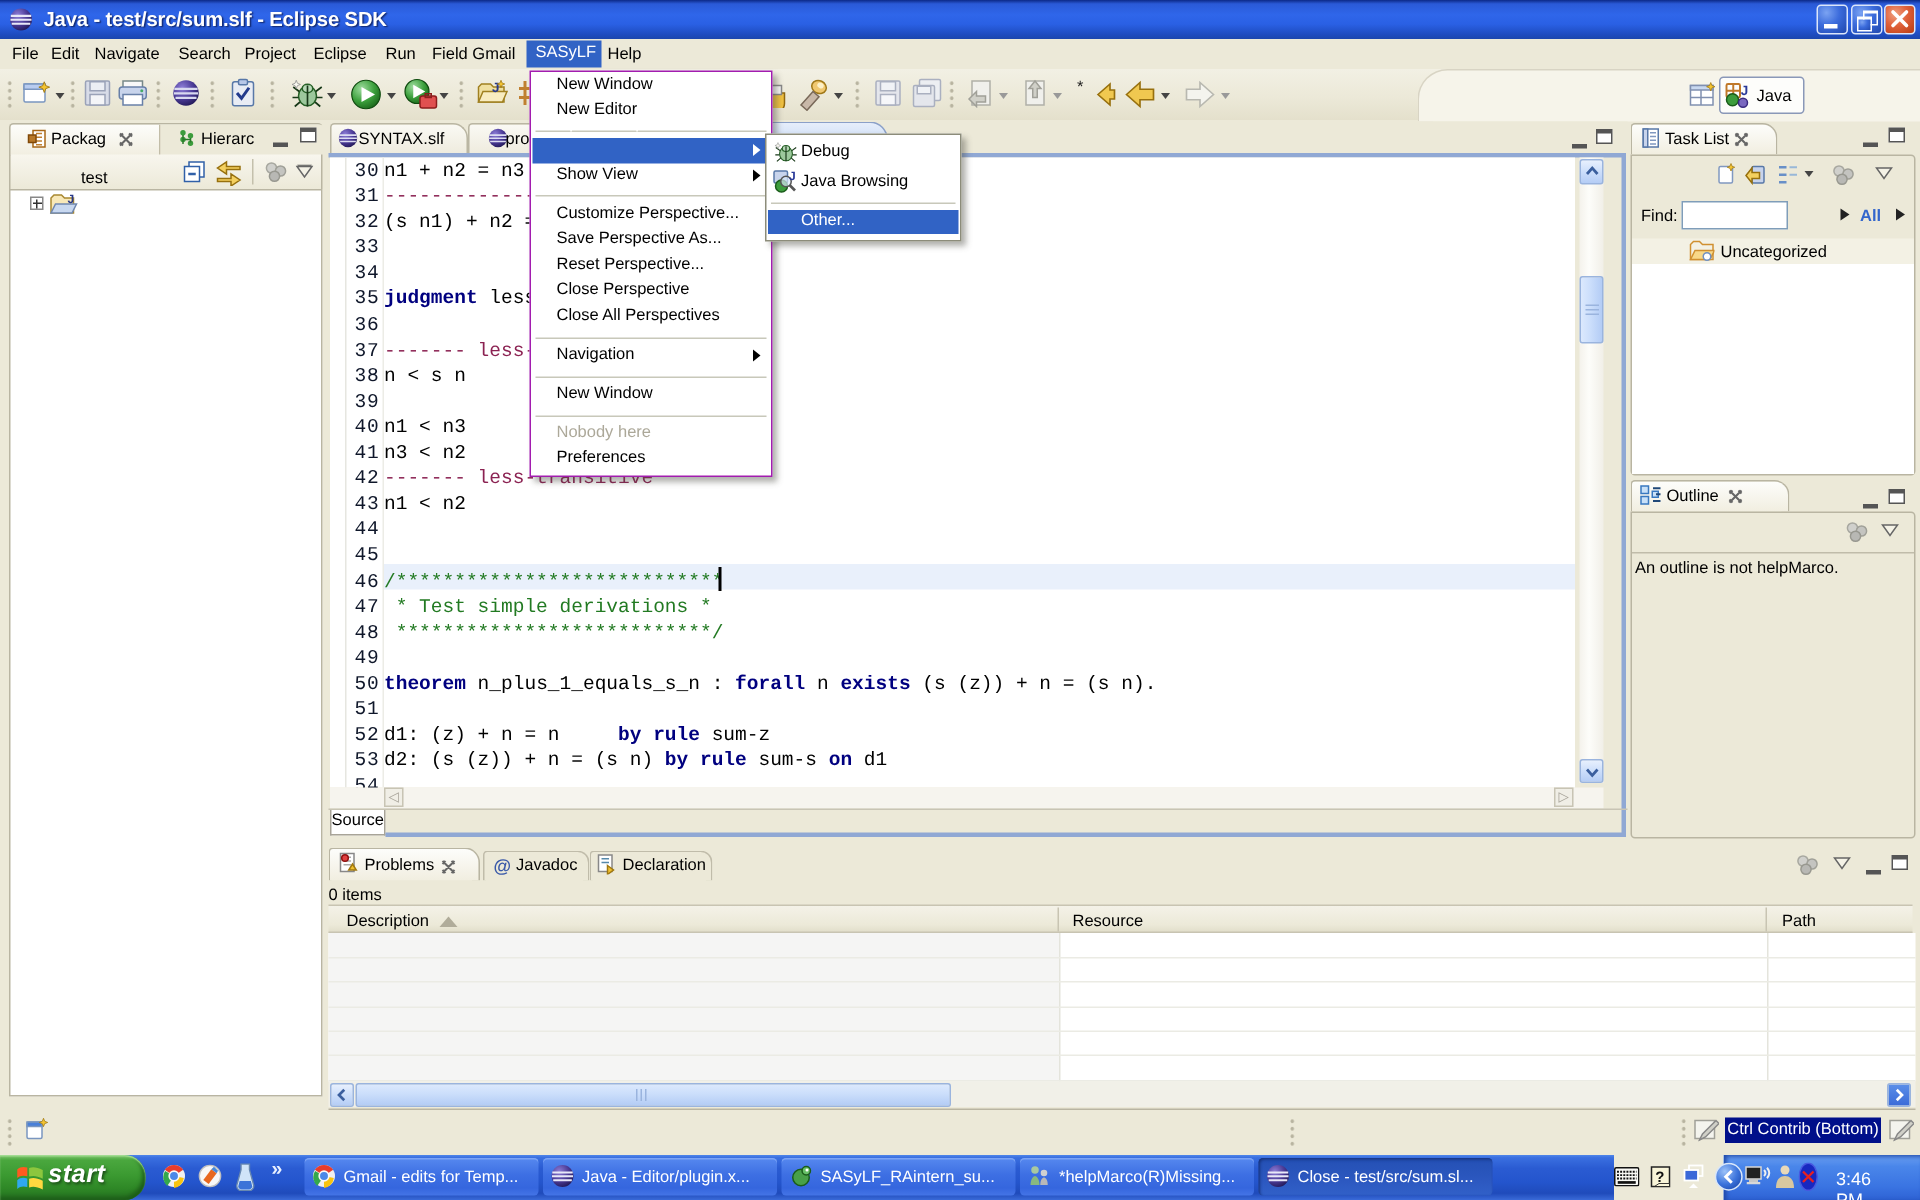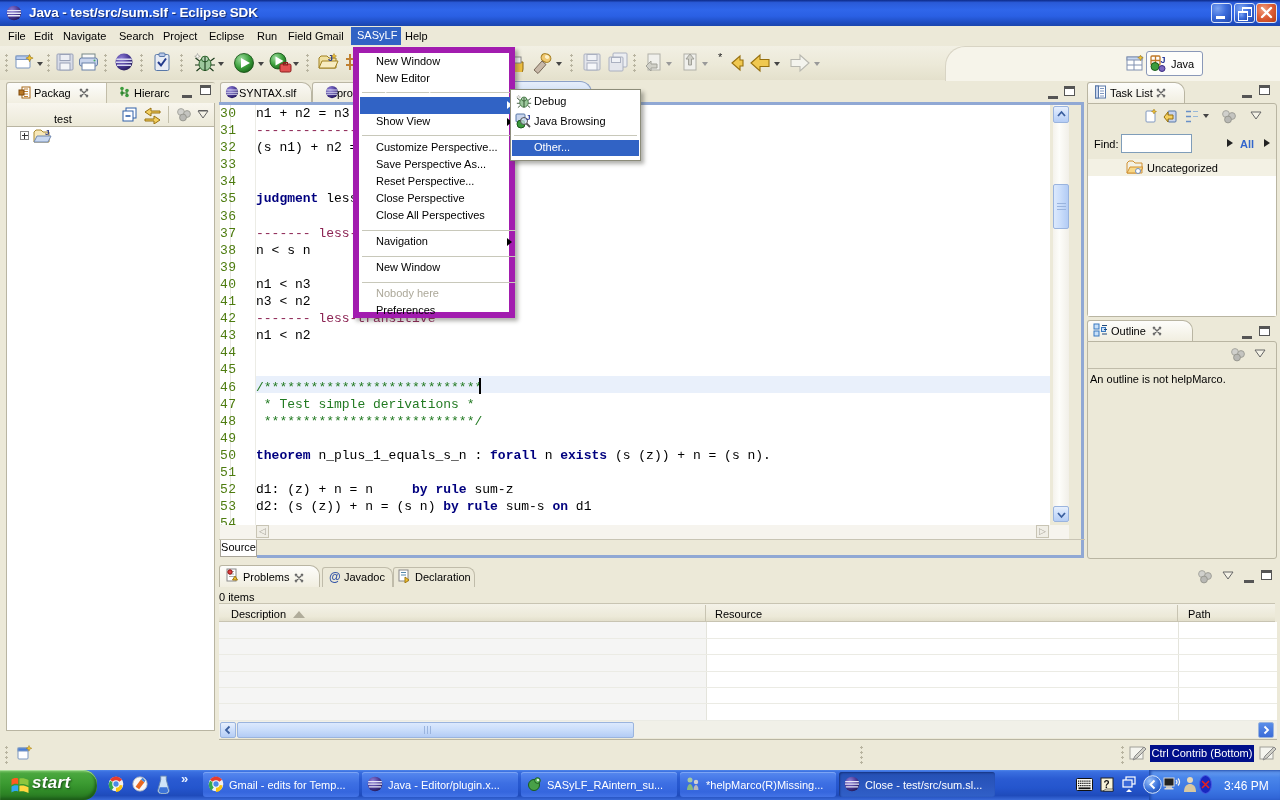--- a/index.html
+++ b/index.html
@@ -17,30 +17,30 @@
 #toolbar{position:absolute;left:0;top:46px;width:1280px;height:34px;background:linear-gradient(180deg,#f2f0e4 0%,#ece9d8 55%,#e4e0cc 100%)}
 .tsep{position:absolute;top:7px;width:3px;height:20px;
  background-image:radial-gradient(circle,#b8b4a0 1px,transparent 1.4px);background-size:3px 5px;background-repeat:repeat-y}
 .tico{position:absolute;top:6px}
 .dd{position:absolute;top:16px;width:0;height:0;border-left:3.5px solid transparent;border-right:3.5px solid transparent;border-top:4px solid #444}
 .dd.g{border-top-color:#999}
 #java-btn{position:absolute;left:1146px;top:5px;width:57px;height:25px;background:#fdfdfb;border:1px solid #8a98b8;border-radius:3px;box-sizing:border-box;font-size:11px;color:#000}
 .tabtxt{font-size:11px;color:#000;white-space:nowrap}
 
 #code{position:absolute;left:220px;top:105px;width:830px;height:420px;overflow:hidden;font-family:"Liberation Mono",monospace;font-size:13px;line-height:17.1px;white-space:pre;color:#000}
-#code .ln{display:inline-block;width:33px;text-align:left;color:#4d7c0f;letter-spacing:.5px}
+#code .ln{display:inline-block;width:33px;text-align:right;color:#0f172a;letter-spacing:.5px}
 #code .c{margin-left:3px}
 .kw{color:#00007f;font-weight:bold}
 .rl{color:#8b2252}
 .cm{color:#227a22}
 
 .sbtn{position:absolute;background:linear-gradient(180deg,#e8f0fd 0%,#cfe0fb 45%,#b5cdf5 100%);border:1px solid #9ab4de;border-radius:2px;box-sizing:border-box;color:#3b5f9e;text-align:center}
 .sthumb{position:absolute;background:linear-gradient(90deg,#dce9fd 0%,#cbdefb 45%,#b3ccf5 100%);border:1px solid #9ab4de;border-radius:2px;box-sizing:border-box}
 
-#taskbar{position:absolute;left:0;top:770px;width:1280px;height:30px;
+#taskbar{position:absolute;left:0;top:770px;width:1076px;height:30px;
  background:linear-gradient(180deg,#4f86ea 0%,#3a6fe0 6%,#2a5bd2 30%,#2455cd 60%,#1f4bbb 85%,#3a6ad8 100%)}
 .taskbtn{position:absolute;top:2px;height:25px;border-radius:3px;
  background:linear-gradient(180deg,#5688ef 0%,#3d6fe3 45%,#3566de 80%,#4474e6 100%);
  box-shadow:inset 0 1px 0 #7ca4f5;color:#fff;font-size:11px;overflow:hidden;white-space:nowrap}
 .taskbtn.pressed{background:linear-gradient(180deg,#2450b4 0%,#2c58c0 60%,#3160c8 100%);box-shadow:inset 1px 1px 2px #16337e}
 .tbtxt{position:absolute;left:26px;top:7px}
 </style></head>
 <body>
 
 <div id="titlebar">
@@ -636,21 +636,21 @@
    <circle cx="7" cy="4" r="3" fill="#e8d8b8"></circle>
    <path d="M1 16c0-6 3-8 6-8s6 2 6 8z" fill="#d8c8a0"></path>
  </svg>
  <svg class="abs" style="left:1199px;top:5px" width="13" height="19" viewBox="0 0 13 19">
    <ellipse cx="6.5" cy="9.5" rx="6" ry="9" fill="#1828c0" stroke="#4858e0"></ellipse>
    <path d="M3 6l7 7M10 6l-7 7" stroke="#e82020" stroke-width="1.6"></path>
  </svg>
  <span class="abs" style="left:1224px;top:9px;color:#fff;font-size:12px">3:46 PM</span>
 </div>
 
-<div class="abs" style="left:353px;top:47px;width:162px;height:271px;background:#fff;border:6px solid #a21caf;box-sizing:border-box;box-shadow:3px 3px 4px rgba(80,80,70,.45);font-size:11px;color:#000;white-space:nowrap">
+<div class="abs" style="left:353px;top:47px;width:162px;height:271px;background:#fff;border:1px solid #a21caf;box-sizing:border-box;box-shadow:3px 3px 4px rgba(80,80,70,.45);font-size:11px;color:#000;white-space:nowrap">
  <div class="abs" style="left:17px;top:2px">New Window</div>
  <div class="abs" style="left:17px;top:19px">New Editor</div>
  <div class="abs" style="left:3px;top:39px;width:154px;height:1px;background:#c8c8ba"></div>
  <div class="abs" style="left:1px;top:44px;width:158px;height:17px;background:#3163c5"></div>
  <div class="abs" style="left:17px;top:28px;color:#fff">Open Perspective</div>
  <div class="abs" style="left:148px;top:48px;width:0;height:0;border-top:4.5px solid transparent;border-bottom:4.5px solid transparent;border-left:5.5px solid #fff"></div>
  <div class="abs" style="left:17px;top:62px">Show View</div>
  <div class="abs" style="left:148px;top:65px;width:0;height:0;border-top:4.5px solid transparent;border-bottom:4.5px solid transparent;border-left:5.5px solid #000"></div>
  <div class="abs" style="left:3px;top:82px;width:154px;height:1px;background:#c8c8ba"></div>
  <div class="abs" style="left:17px;top:88px">Customize Perspective...</div>

